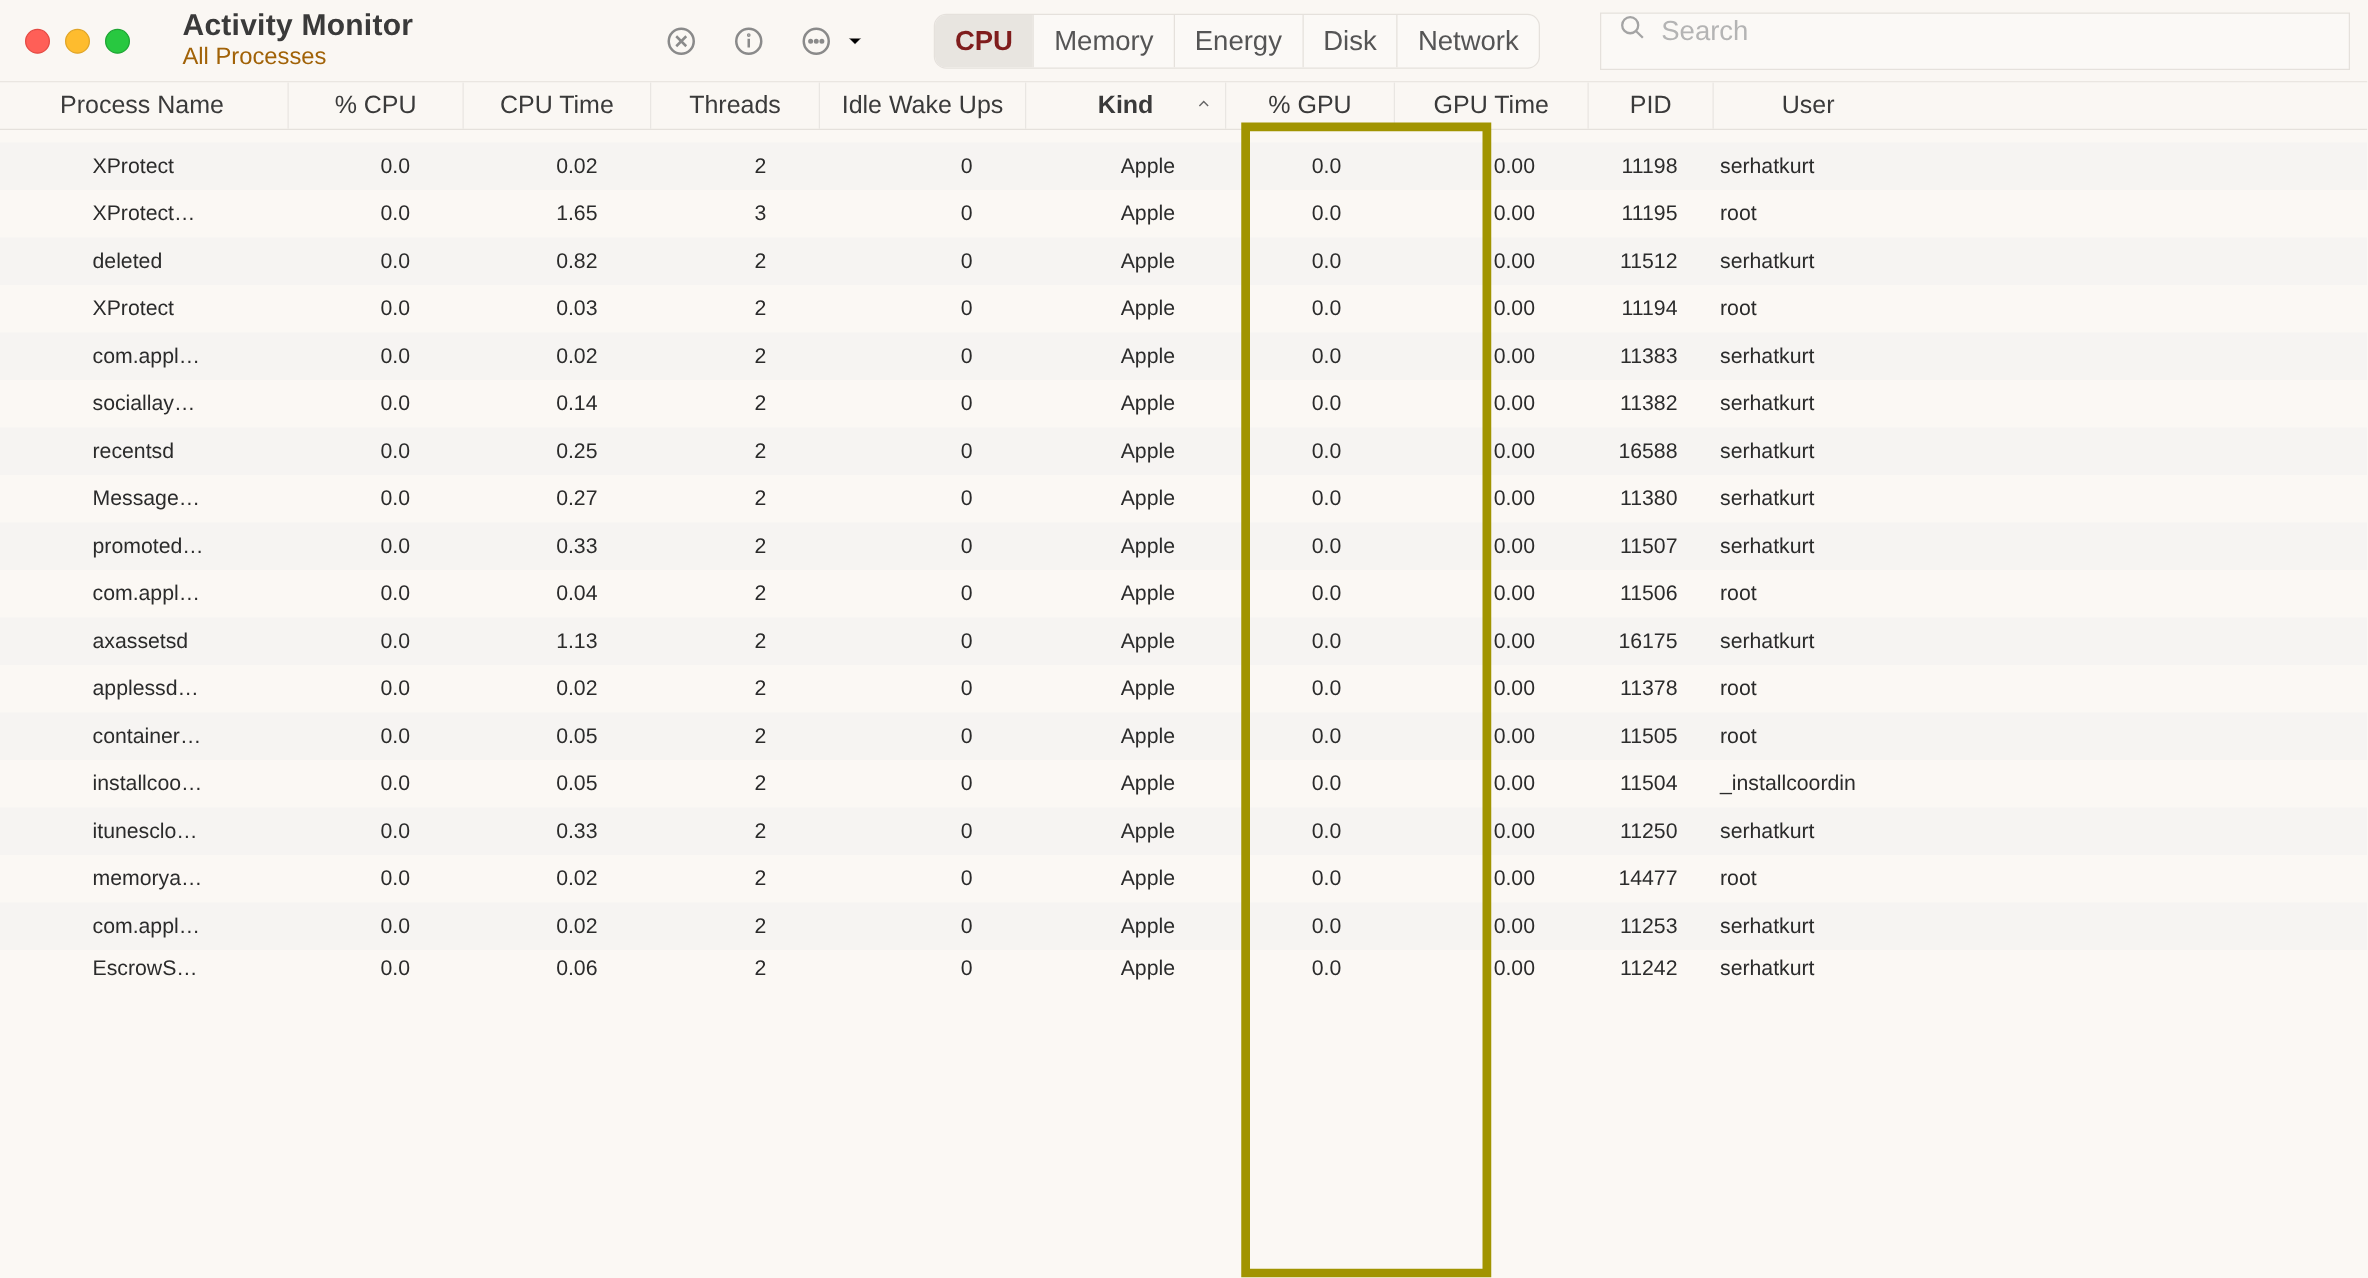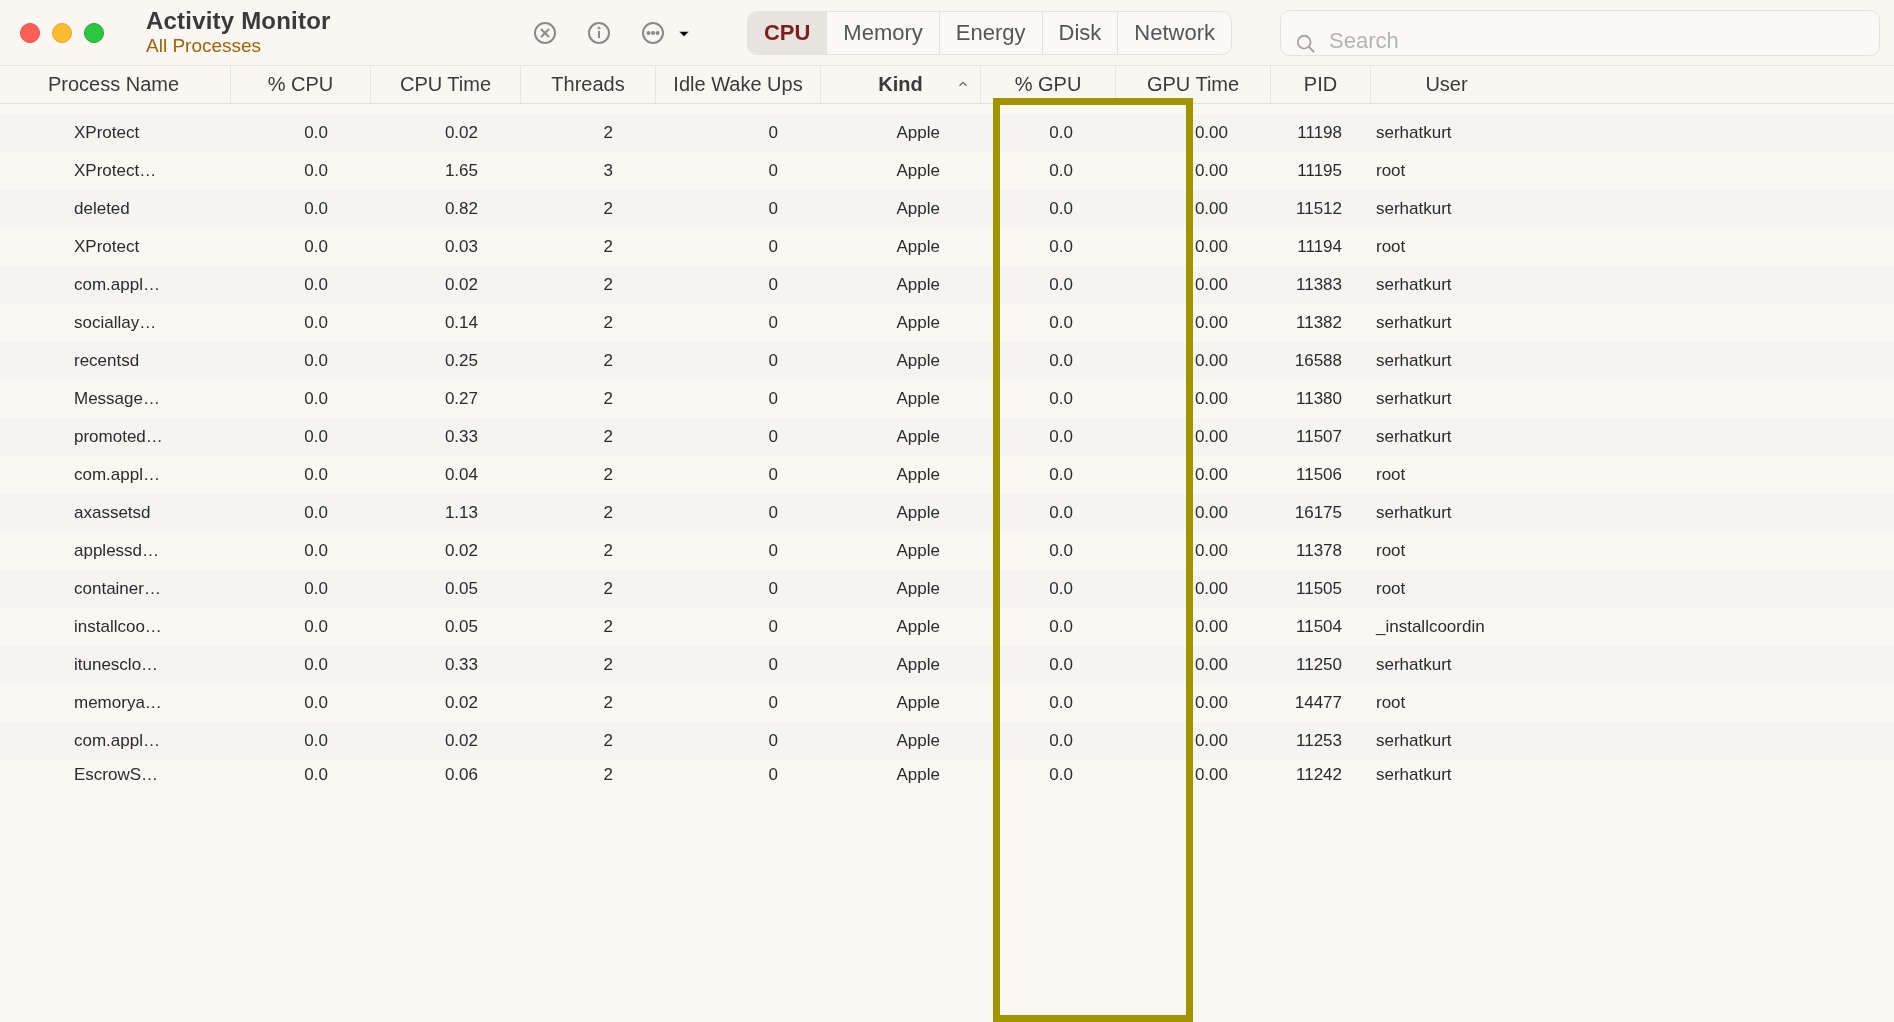--- a/index.html
+++ b/index.html
@@ -62,22 +62,22 @@
     height:42px;overflow:hidden;
   }
   .tab{
     padding:0 16px;height:100%;display:flex;align-items:center;color:#555;font-size:22px;
   }
   .tab + .tab{border-left:1px solid var(--border);}
   .tab.active{background:var(--active-tab);font-weight:600;color:#7f1d1d;}
 
   .search{
     margin-left:40px;flex:1;max-width:570px;
-    height:44px;border:1px solid var(--border);border-radius:10px;
-    display:flex;align-items:flex-end;padding:0 14px;background:#fbf9f6;
+    height:44px;border:1px solid var(--border);border-radius:0;
+    display:flex;align-items:flex-start;padding:0 14px;background:#fbf9f6;
     color:#a4a4a4;
   }
   .search svg{width:22px;height:22px;stroke:#a4a4a4;fill:none;stroke-width:2;margin-right:10px;}
   .search input{
     border:none;background:transparent;outline:none;flex:1;font-size:22px;color:#444;
   }
   .search input::placeholder{color:#b4b4b4;}
 
   
   .col-header{

